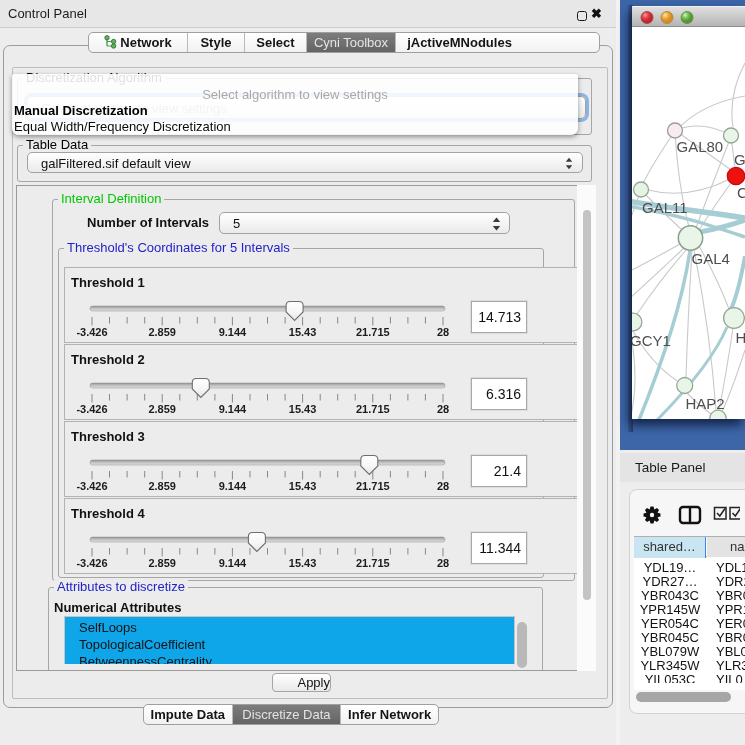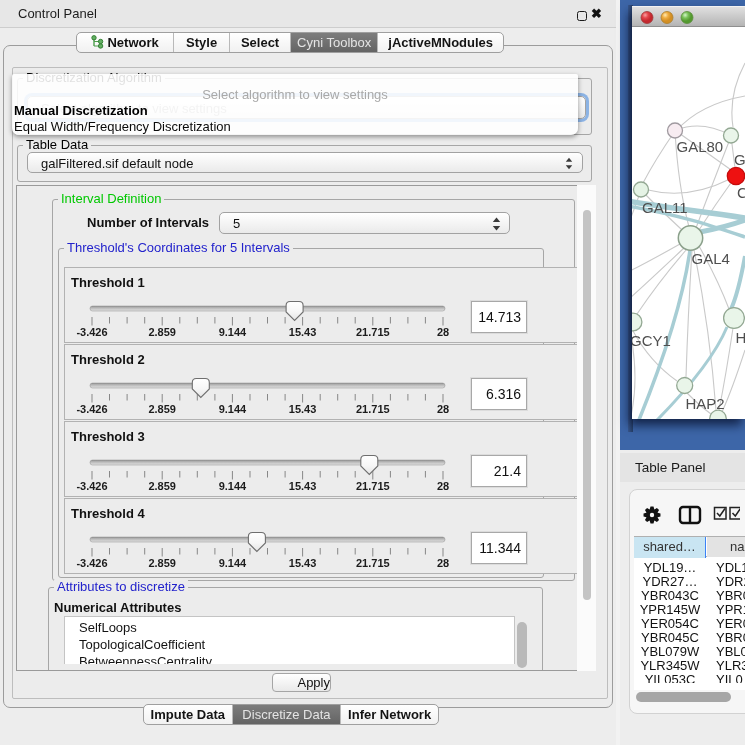--- a/index.html
+++ b/index.html
@@ -5,34 +5,34 @@
 * { margin:0; padding:0; box-sizing:border-box; }
 html,body { width:745px; height:745px; overflow:hidden; background:#ededed;
   font-family:"Liberation Sans", sans-serif; -webkit-font-smoothing:antialiased; }
 .abs { position:absolute; }
 #page { position:relative; width:745px; height:745px; }
 
 
 #cp { left:0; top:0; width:616px; height:745px; background:#ededed; }
 #cp-title { left:0; top:0; width:616px; height:28px; background:#e7e7e7;
   border-bottom:1px solid #cdcdcd; font-size:13px; color:#1c1c1c; line-height:28px; }
-#cp-title span.t { position:absolute; left:18px; }
+#cp-title span.t { position:absolute; left:8px; }
 #ic-float { left:577px; top:11px; width:10px; height:10px; border:1.6px solid #1a1a1a; border-radius:2.5px; }
 #ic-close { left:591px; top:0px; width:16px; height:28px; font-weight:bold; font-size:13px; line-height:28px; color:#111; }
 
 
 #outer { left:3px; top:45px; width:610px; height:663px; border:1px solid #9c9c9c; border-radius:7px; background:#ececec; }
 #inner { left:12px; top:67px; width:596px; height:632px; border:1px solid #bdbdbd; border-radius:2px; background:#ececec; }
 
 
 .seg { height:21px; border:1px solid #9f9f9f; border-radius:5px; background:linear-gradient(#ffffff,#f1f1f1); display:flex; overflow:hidden; }
 .seg .tb { height:100%; text-align:center; font-size:13px; font-weight:bold; color:#141414; line-height:20px; border-right:1px solid #b9b9b9; }
 .seg .tb:last-child { border-right:none; }
 .seg .sel { background:linear-gradient(#7d7d7d,#646464); color:#e4e4e4; font-weight:normal; font-size:13px; }
-#toptabs { left:76px; top:32px; width:428px;align-items:flex-end; }
+#toptabs { left:88px; top:32px; width:512px;align-items:flex-end; }
 #bottabs { left:143px; top:704px; width:296px; }
 
 
 .group { position:absolute; border:1px solid #a6a6a6; border-radius:3px; }
 .glabel { position:absolute; top:-8px; left:5px; background:#ececec; padding:0 3px; font-size:13px; line-height:14px; white-space:nowrap; }
 
 
 .combo { position:absolute; border:1px solid #a2a2a2; border-radius:5px;
   background:linear-gradient(#ffffff,#eaeaea); font-size:13px; color:#111; }
 .combo .ct { position:absolute; left:13px; top:0; line-height:inherit; }
@@ -44,21 +44,21 @@
 #vthumb { left:583px; top:210px; width:8px; height:390px; background:#c4c4c4; border-radius:4px; }
 
 
 .tpanel { position:absolute; left:47px; width:526px; height:76px; border:1px solid #b2b2b2; background:#ececec; }
 .tlabel { position:absolute; left:6px; top:7px; font-size:13px; font-weight:bold; color:#111; }
 .tval { position:absolute; left:406px; top:33px; width:56px; height:32px; background:#fff;
   border:1px solid #a8a8a8; box-shadow:0 0 0 1px #dcdcdc; font-size:14px; color:#111;
   text-align:right; padding-right:5px; line-height:30px; }
 
 
-#attlist { left:47px; top:430px; width:451px; height:48px; background:#ffffff; border:1px solid #c4c4c4; border-bottom:none; overflow:hidden; }
+#attlist { left:47px; top:430px; width:451px; height:48px; background:#0ea5e9; border:1px solid #c4c4c4; border-bottom:none; overflow:hidden; }
 #attlist div { font-size:13px; color:#131313; height:17.2px; padding-left:14px; }
 #attlist { padding-top:3px; }
 #listthumb { left:500px; top:436px; width:10px; height:46px; background:#b9b9b9; border-radius:5px; }
 
 #applybtn { left:272px; top:673px; width:59px; height:19px; border:1px solid #a5a5a5; border-radius:4px;
   background:linear-gradient(#ffffff,#e9e9e9); font-size:13px; color:#111; text-align:right; line-height:17px; }
 
 
 #popup { left:12px; top:74px; width:566px; height:61px; background:rgba(255,255,255,0.88);
   border-radius:2px 2px 7px 7px; box-shadow:0 2px 5px rgba(0,0,0,0.4); }
@@ -107,21 +107,21 @@
       <span class="glabel">Discretization Algorithm</span>
     </div>
     <div class="combo" style="left:27px; top:96px; width:559px; height:23px; line-height:23px; box-shadow:0 0 0 3px rgba(100,155,225,0.7);">
       <span class="ct" style="color:#9a9a9a;">Select algorithm to view settings</span>
     </div>
 
     <div class="group" style="left:17px; top:145px; width:575px; height:37px;">
       <span class="glabel">Table Data</span>
     </div>
     <div class="combo" style="left:27px; top:152px; width:556px; height:21px; line-height:21px;">
-      <span class="ct">galFiltered.sif default node</span>
+      <span class="ct">galFiltered.sif default view</span>
       <svg class="arr" style="right:9px; top:4px;" width="8" height="13" viewBox="0 0 9 15">
         <path d="M0.8 5.4 L4.5 0.8 L8.2 5.4 Z" fill="#3a3a3a"></path>
         <path d="M0.8 9.6 L4.5 14.2 L8.2 9.6 Z" fill="#3a3a3a"></path>
       </svg>
     </div>
 
     <div class="abs" id="scrollpane">
       <div style="position:relative; width:100%; height:100%;" id="scrollcontent">
           <div class="group" style="left:35px; top:13px; width:523px; height:382px;">
             <span class="glabel" style="color:#00c800;">Interval Definition</span>

